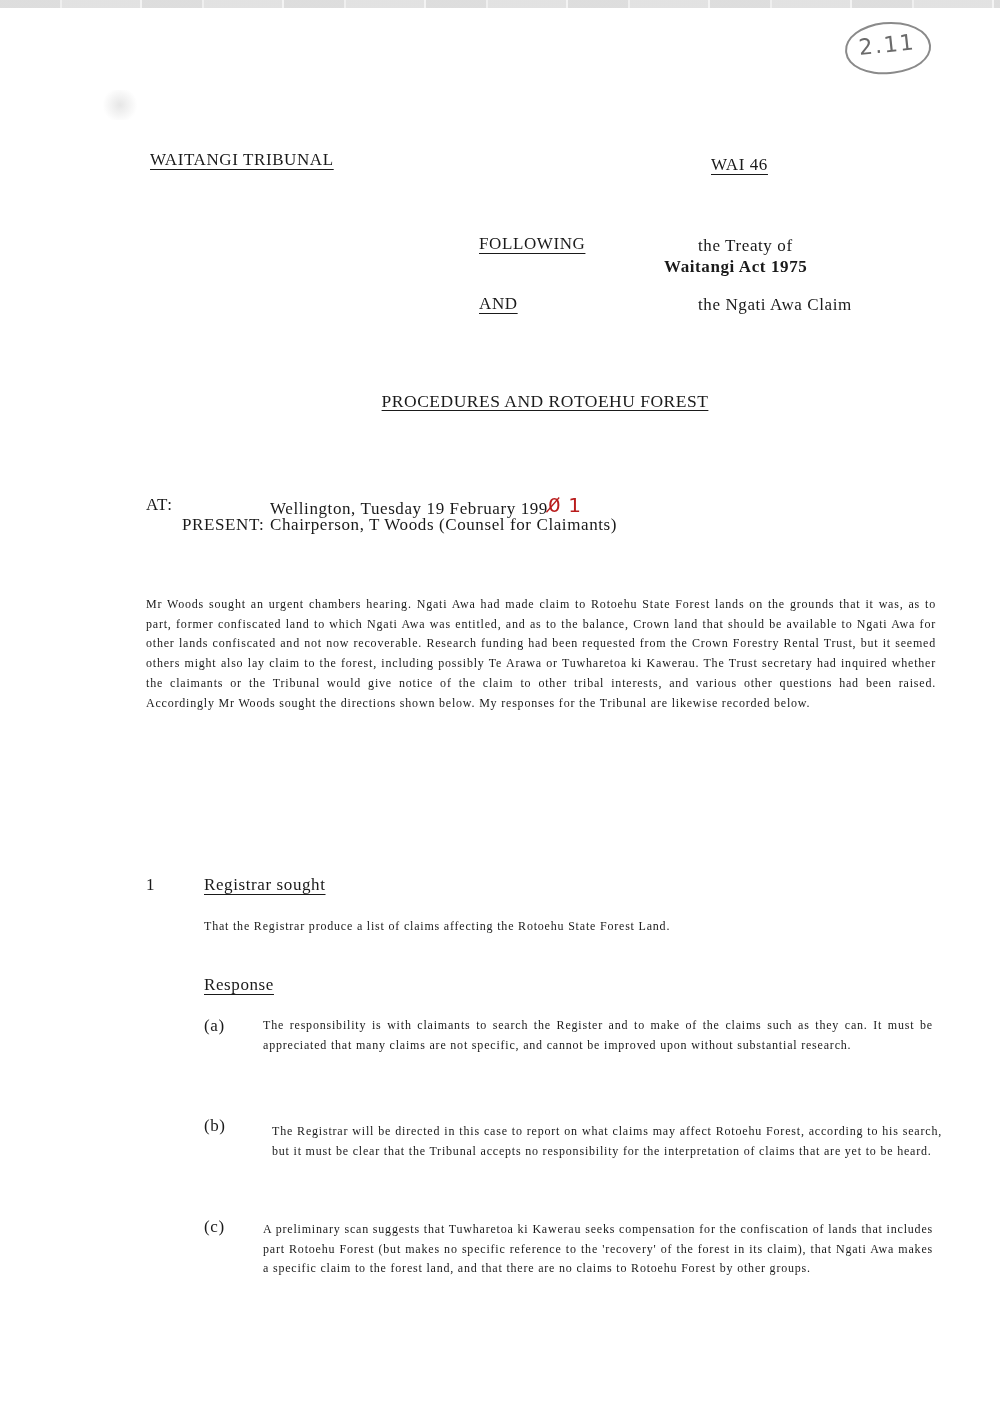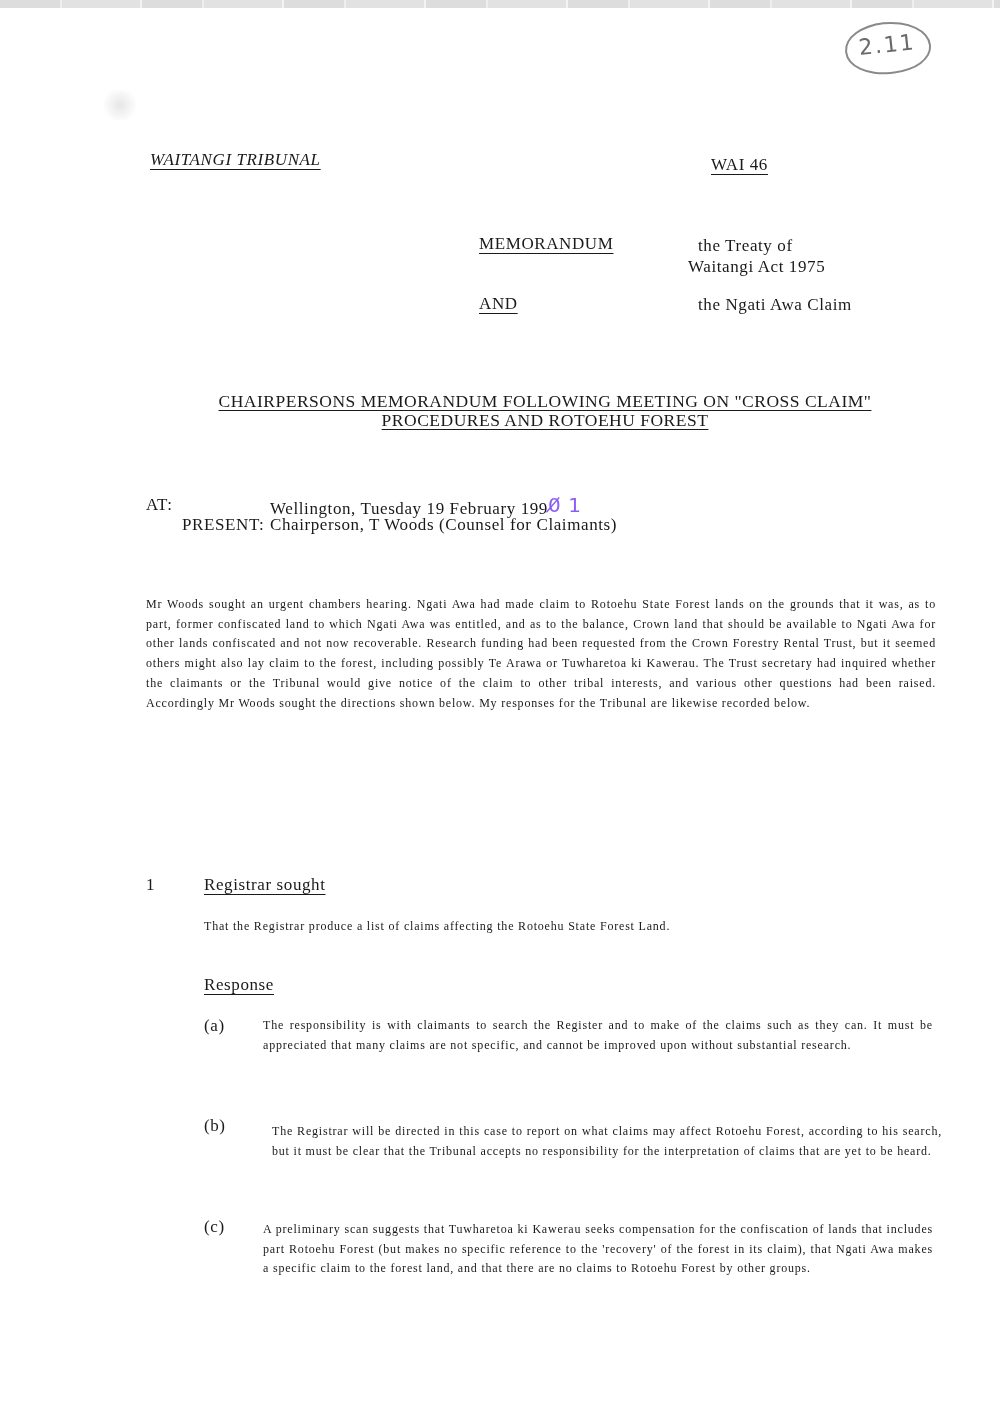--- a/index.html
+++ b/index.html
@@ -11,44 +11,43 @@
     background: repeating-linear-gradient(90deg, #cfcfcf 0 60px, #e8e8e8 60px 62px, #d6d6d6 62px 140px, #eee 140px 142px); opacity: .7; }
   .stamp { position: absolute; left: 845px; top: 22px; width: 82px; height: 48px;
     border: 2px solid #8a8a8a; border-radius: 50% 55% 48% 52%; transform: rotate(-6deg); }
   .stamp span { position: absolute; left: 12px; top: 8px; font-family: "DejaVu Sans", sans-serif; font-size: 22px; color: #6a6a6a; letter-spacing: 2px; }
   .smudge { position: absolute; left: 100px; top: 90px; width: 40px; height: 30px; background: radial-gradient(circle, #e6e6e6 0, transparent 70%); }
   .abs { position: absolute; white-space: nowrap; font-size: 17px; letter-spacing: 0.6px; }
   .u { text-decoration: underline; text-underline-offset: 4px; }
   .title { position: absolute; left: 160px; top: 392px; width: 770px; text-align: center; font-size: 17.5px; line-height: 19px; letter-spacing: 0.5px; }
   .title div { text-decoration: underline; text-underline-offset: 3px; }
   .para { position: absolute; font-size: 12px; line-height: 19.7px; letter-spacing: 0.8px; text-align: justify; }
-  .hw { position: absolute; font-family: "DejaVu Sans", sans-serif; font-size: 20px; color: #8b5cf6; }
+  .hw { position: absolute; font-family: "DejaVu Sans", sans-serif; font-size: 20px; color: #b91c1c; }
 </style>
 </head>
 <body>
 
 <div class="topedge"></div>
 <div class="smudge"></div>
 
 <div class="stamp">
   <span>2.11</span>
 </div>
 
-<div class="abs u" style="left:150px; top:150px;font-style:italic;">WAITANGI TRIBUNAL</div>
+<div class="abs u" style="left:150px; top:150px;">WAITANGI TRIBUNAL</div>
 <div class="abs u" style="left:698px; top:155px;margin-left:13px;">WAI 46</div>
 
-<div class="abs u" style="left:479px; top:234px;">MEMORANDUM</div>
+<div class="abs u" style="left:479px; top:234px;">FOLLOWING</div>
 <div class="abs" style="left:698px; top:236px;">the Treaty of</div>
-<div class="abs" style="left:688px; top:257px;">Waitangi Act 1975</div>
+<div class="abs" style="left:664px; top:257px;font-weight:bold;">Waitangi Act 1975</div>
 
 <div class="abs u" style="left:479px; top:294px;">AND</div>
 <div class="abs" style="left:698px; top:295px;">the Ngati Awa Claim</div>
 
 <div class="title">
-  <div>CHAIRPERSONS MEMORANDUM FOLLOWING MEETING ON "CROSS CLAIM"</div>
   <div>PROCEDURES AND ROTOEHU FOREST</div>
 </div>
 
 <div class="abs" style="left:146px; top:495px;">AT:</div>
 <div class="abs" style="left:270px; top:495px;">
   <span>Wellington, Tuesday 19 February 199</span><span class="hw" style="position:relative; top:-2px; left:0;">0̸ 1</span>
 </div>
 <div class="abs" style="left:146px; top:515px;margin-left:36px;">PRESENT:</div>
 <div class="abs" style="left:270px; top:515px;">Chairperson, T Woods (Counsel for Claimants)</div>
 

